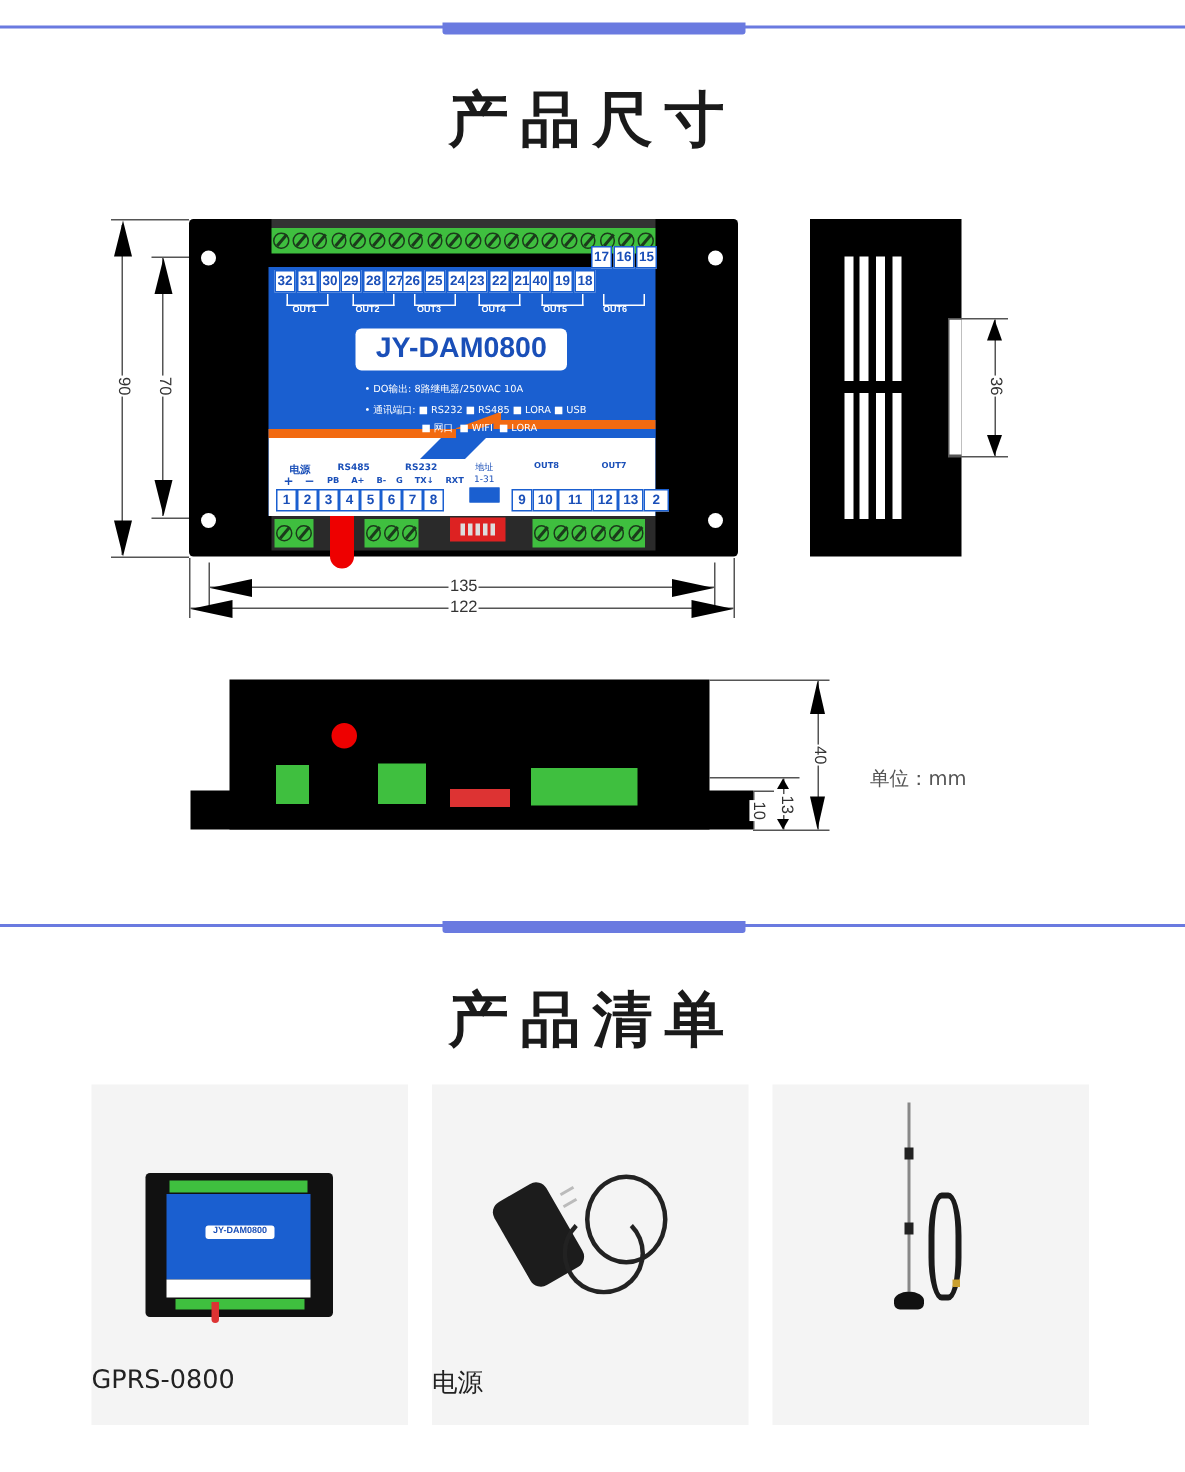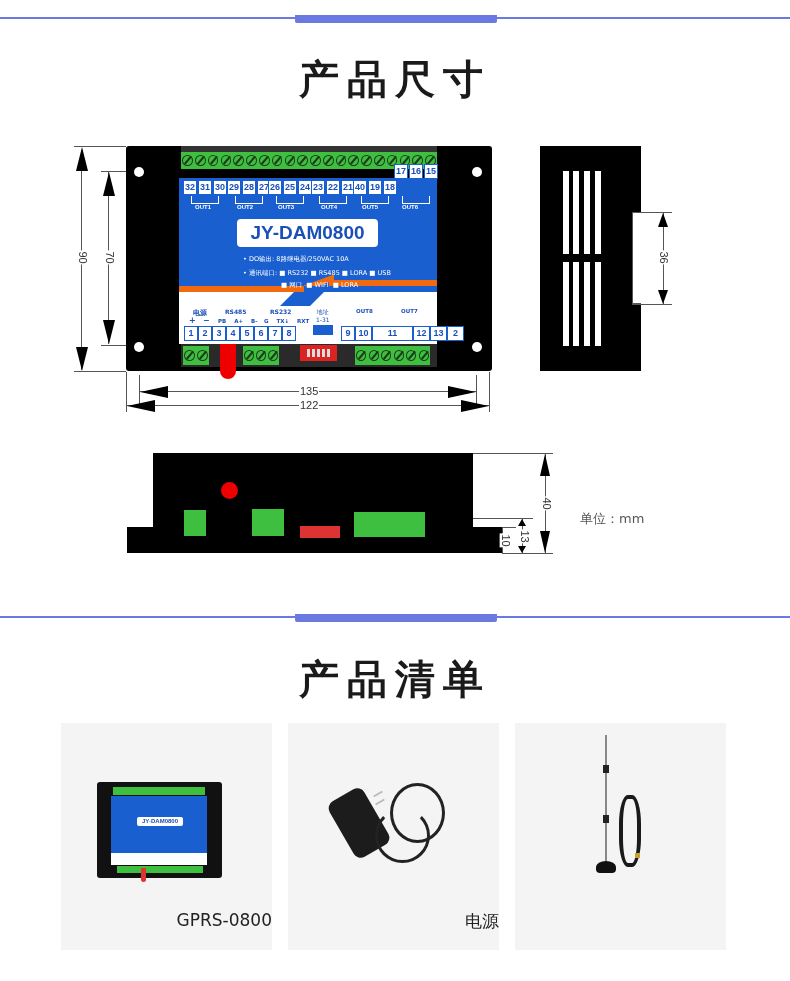--- a/index.html
+++ b/index.html
@@ -15,21 +15,21 @@
 .arrow-down{position:absolute;width:0;height:0;border-left:5px solid transparent;border-right:5px solid transparent;border-top:14px solid #000}
 .arrow-left{position:absolute;width:0;height:0;border-top:5px solid transparent;border-bottom:5px solid transparent;border-right:22px solid #000}
 .arrow-right{position:absolute;width:0;height:0;border-top:5px solid transparent;border-bottom:5px solid transparent;border-left:22px solid #000}
 .screw{display:inline-block;width:11px;height:11px;border:1.5px solid #1b3a1b;border-radius:50%;position:relative;margin:0 1.1px}
 .screw::after{content:"";position:absolute;left:4px;top:-1px;width:1.5px;height:10px;background:#1b3a1b;transform:rotate(40deg)}
 .term{position:absolute;background:#3fbf3f;display:flex;align-items:center;justify-content:center}
 .pin-num{display:inline-block;border:1px solid #1a5fd0;background:#fff;color:#1a4fb8;font-size:9px;font-weight:bold;text-align:center;width:14px;height:15px;line-height:13px;font-family:"Liberation Sans",sans-serif}
 .pin-group{position:absolute;display:flex;gap:1px}
 .out-lbl{position:absolute;font-size:6px;color:#fff;font-weight:bold;font-family:"Liberation Sans",sans-serif}
 .card{position:absolute;top:723px;width:211px;height:227px;background:#f4f4f4}
-.card-label{position:absolute;left:0;width:100%;text-align:right;top:187px;font-size:17px;color:#222}
+.card-label{position:absolute;left:0;width:100%;text-align:left;top:187px;font-size:17px;color:#222}
 .relay-sym{position:absolute;height:8px;border:1px solid #fff;border-top:none}
 </style>
 </head>
 <body>
 
 <div class="divider" style="top:17px">
     <div class="thick"></div>
   </div>
 <div class="sec-title" style="top:52px">产品尺寸</div>
 
@@ -169,21 +169,21 @@
       <span class="pin-num">3</span>
       <span class="pin-num">4</span>
       <span class="pin-num">5</span>
       <span class="pin-num">6</span>
       <span class="pin-num">7</span>
       <span class="pin-num">8</span>
   </div>
   <div class="pin-group" style="left:341px;top:326px;gap:0">
     <span class="pin-num">9</span>
       <span class="pin-num" style="width:17px">10</span>
-      <span class="pin-num" style="width:41px">11</span>
+      <span class="pin-num" style="width:23px">11</span>
       <span class="pin-num" style="width:17px">12</span>
       <span class="pin-num" style="width:17px">13</span>
       <span class="pin-num" style="width:17px">2</span>
   </div>
 
   <div class="abs" style="left:181px;top:344px;width:256px;height:23px;background:#2a2a2a"></div>
   <div class="term" style="left:183px;top:346px;width:26px;height:19px">
       <span class="screw"></span>
       <span class="screw"></span>
     </div>

